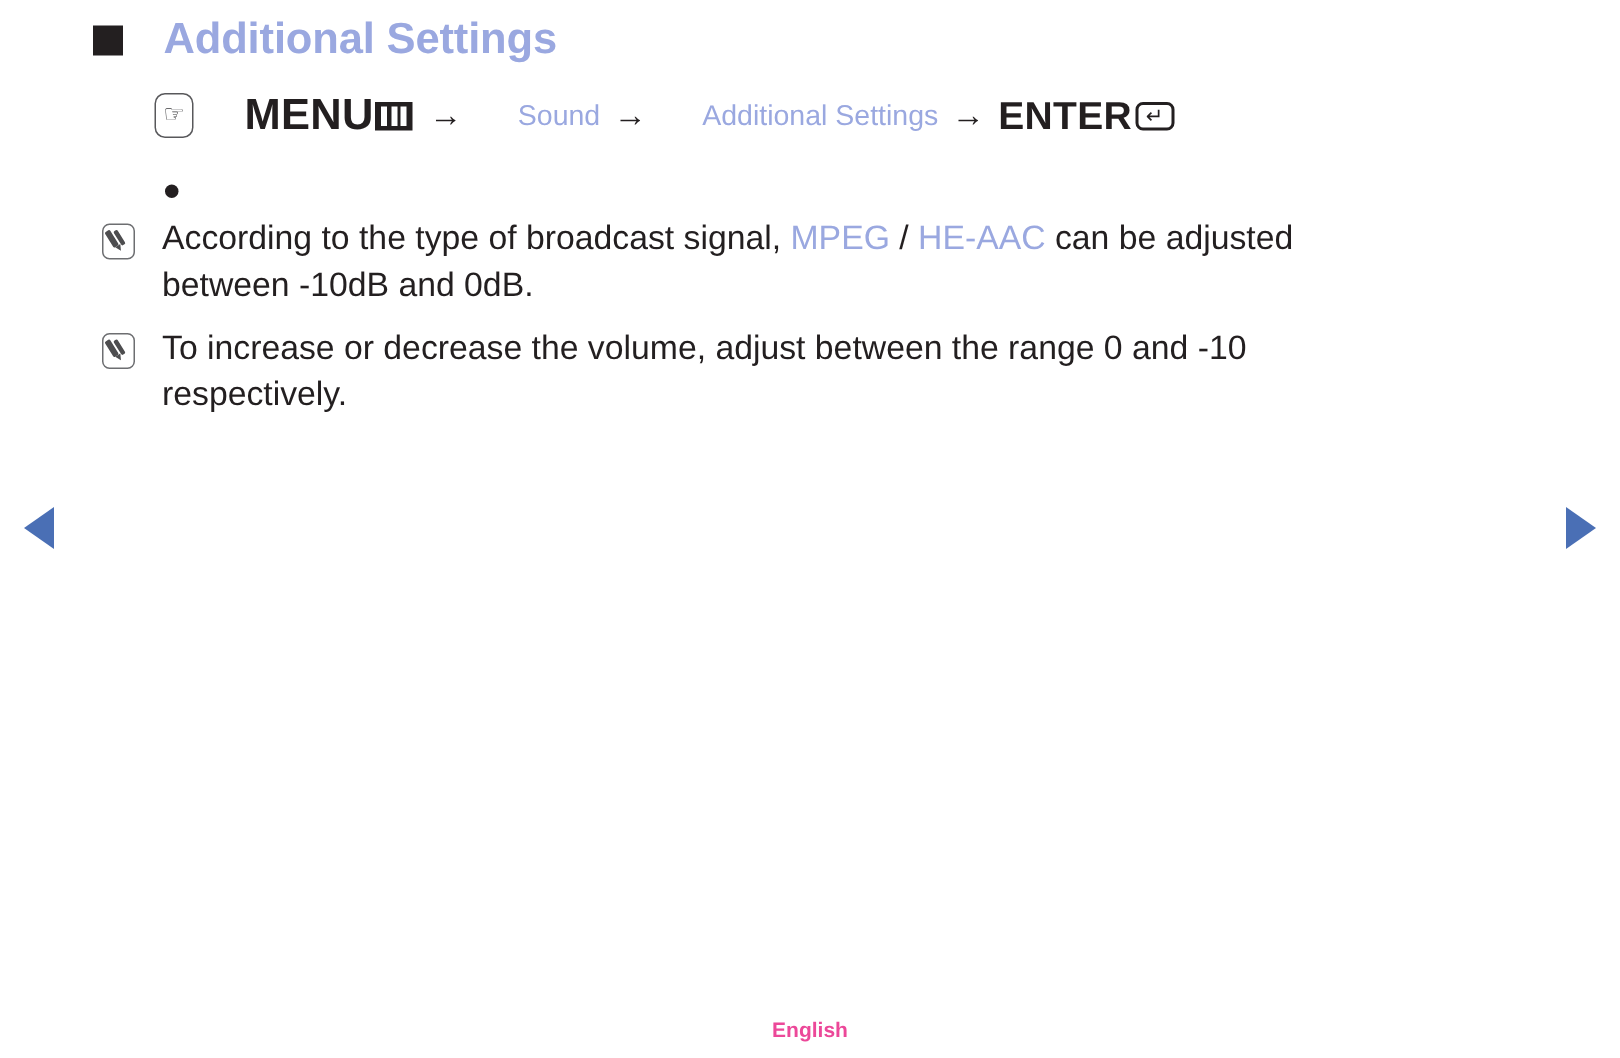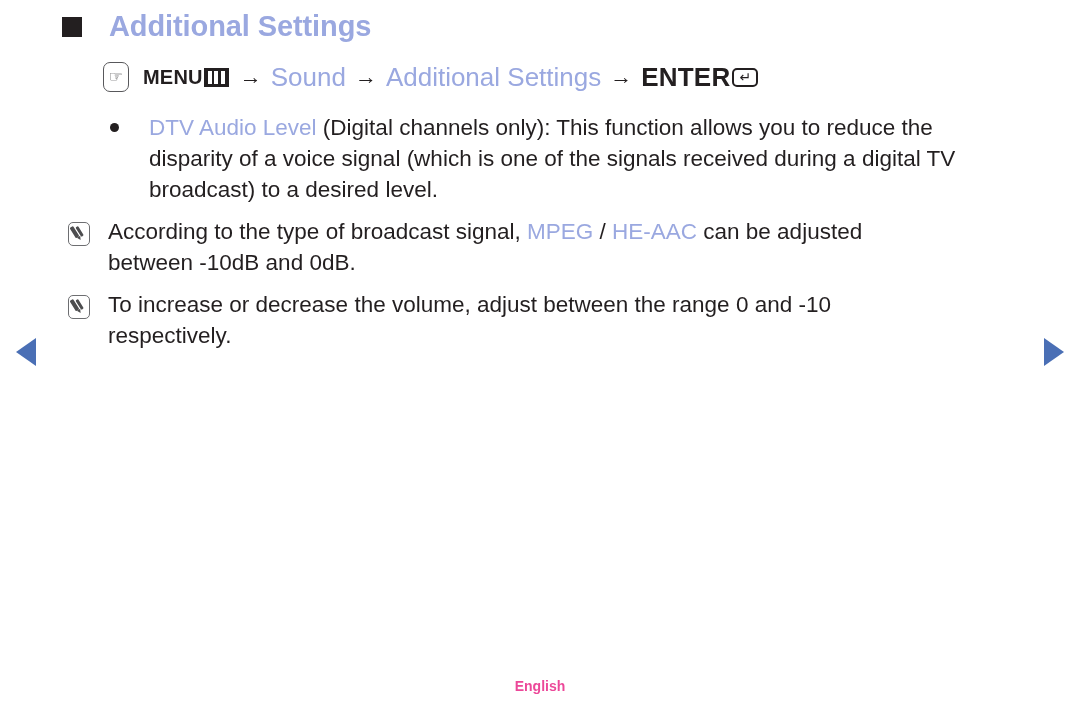--- a/index.html
+++ b/index.html
@@ -69,22 +69,23 @@
     display: flex;
     align-items: center;
     justify-content: center;
     font-size: 16px;
     color: #3a3a3c;
     line-height: 1;
   }
   .menu-word {
     font-weight: bold;
     color: #231f20;
-    font-size: 20px;
+    font-size: 29px;
     letter-spacing: 0.2px;
+    margin-left: 20px;
   }
   .keypad-icon {
     display: inline-block;
     width: 25px;
     height: 19px;
     background: #231f20;
     margin: 0 2px 0 1px;
     position: relative;
     vertical-align: -2px;
     flex: none;
@@ -100,22 +101,23 @@
   .keypad-icon i:nth-child(1) { left: 4px; }
   .keypad-icon i:nth-child(2) { left: 10.5px; }
   .keypad-icon i:nth-child(3) { left: 17px; }
   .arrow-sep {
     margin: 0 9px;
     color: #231f20;
     font-size: 22px;
   }
   .path-blue {
     color: #9aa8e0;
-    font-size: 26px;
+    font-size: 19px;
     font-weight: normal;
+    margin-left: 28px;
   }
   .enter-word {
     font-weight: bold;
     color: #231f20;
     font-size: 26px;
     letter-spacing: 0.2px;
   }
   .enter-icon {
     display: inline-flex;
     align-items: center;
@@ -278,23 +280,20 @@
   <span class="path-blue">Additional Settings</span>
   <span class="arrow-sep">→</span>
   <span class="enter-word">ENTER</span>
   <span class="enter-icon">↵</span>
 </div>
 
 <div class="content">
 
   <div class="bullet-item">
     <span class="bullet-dot"></span>
-    <div class="bullet-text">
-      <span class="blue-term">DTV Audio Level</span><span> (Digital channels only): This function allows you to reduce the disparity of a voice signal (which is one of the signals received during a digital TV broadcast) to a desired level.</span>
-    </div>
   </div>
 
   <div class="note-item">
     <span class="note-icon">
       <span class="pen"></span>
       <span class="pen2"></span>
     </span>
     <div class="note-text">
       <span>According to the type of broadcast signal, </span><span class="blue-term">MPEG</span><span> / </span><span class="blue-term">HE-AAC</span><span> can be adjusted between -10dB and 0dB.</span>
     </div>

